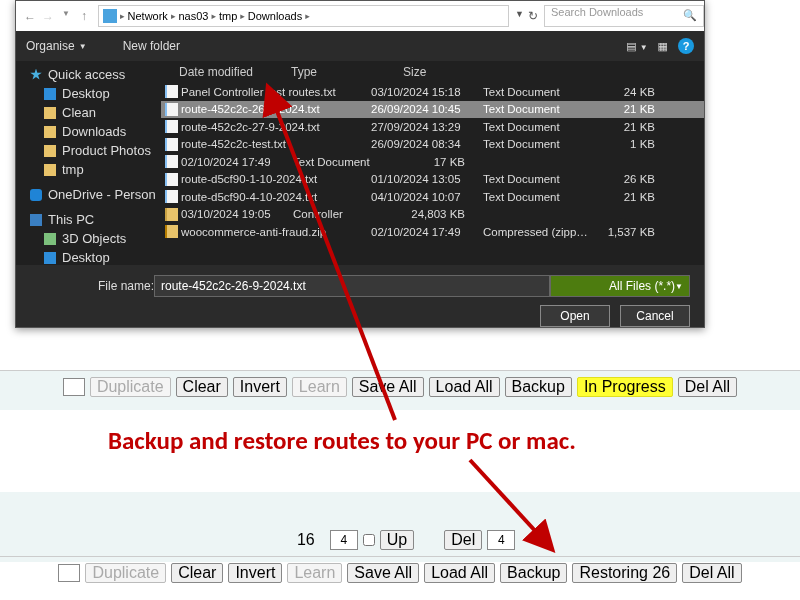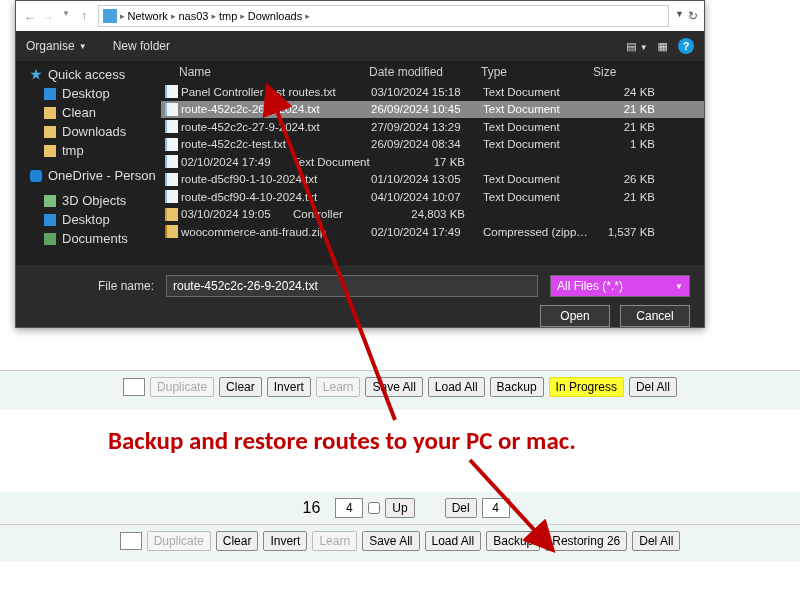--- a/index.html
+++ b/index.html
@@ -15,21 +15,21 @@
   .nav-arrows { display: flex; gap: 2px; padding: 0 6px; color: #888; }
   .nav-arrows span { width: 16px; text-align: center; }
   .breadcrumb { flex: 1; border: 1px solid #ccc; background: #fff; height: 22px; display: flex; align-items: center; padding: 0 4px; font-size: 11px; gap: 3px; }
   .breadcrumb .sep { color: #666; font-size: 9px; }
   .breadcrumb .icon-mini { width: 14px; height: 14px; background: #4aa3df; display: inline-block; }
   .title-icons { display: flex; gap: 4px; padding: 0 6px; color: #555; }
   .search-box { width: 160px; border: 1px solid #ccc; height: 22px; background: #fff; color: #999; font-size: 11px; padding: 0 22px 0 6px; position: relative; }
   .search-box .mag { position: absolute; right: 6px; top: 3px; font-size: 11px; color: #888; }
 
   .toolbar { height: 30px; display: flex; align-items: center; padding: 0 10px; font-size: 12px; gap: 24px; justify-content: space-between; }
-  .toolbar-left { display: flex; gap: 26px; align-items: center; }
+  .toolbar-left { display: flex; gap: 36px; align-items: center; }
   .toolbar-left > span { display: inline-flex; align-items: center; gap: 4px; }
   .chev { font-size: 8px; }
   .toolbar-right { display: flex; gap: 10px; align-items: center; }
   .help-icon { width: 16px; height: 16px; background: #199ae0; border-radius: 50%; color: #fff; font-size: 11px; display: flex; align-items: center; justify-content: center; font-weight: bold; }
 
   .content { display: flex; height: 204px; background: #202020; }
   .sidebar { width: 145px; padding: 4px 0; overflow: hidden; font-size: 13px; }
   .side-group { margin-bottom: 6px; }
   .side-item { display: flex; align-items: center; gap: 6px; padding: 2px 0 2px 14px; white-space: nowrap; }
   .side-item.child { padding-left: 28px; }
@@ -53,44 +53,44 @@
   .file-row.selected { background: #888; color: #fff; }
   .file-icon { width: 13px; height: 13px; margin-right: 3px; background: #f5f5f5; border-left: 2px solid #86bff2; display: inline-block; }
   .file-icon.exe { background: #e8c36a; border-left: 2px solid #c9a243; }
   .file-icon.zip { background: #e8c36a; border-left: 2px solid #b57d00; }
   .fname { width: 190px; white-space: nowrap; overflow: hidden; }
   .fdate { width: 112px; }
   .ftype { width: 112px; }
   .fsize { width: 70px; text-align: right; padding-right: 10px; }
 
   .footer { height: 62px; padding: 10px 14px; display: flex; flex-direction: column; gap: 8px; background: #2b2b2b; }
-  .fn-row { display: flex; align-items: center; gap: 12px; }
+  .fn-row { display: flex; align-items: center; gap: 0; }
   .fn-label { font-size: 12px; text-align: right; width: 124px; }
   .fn-input { flex: 1; background: #383838; border: 1px solid #666; color: #fff; font-size: 12px; height: 22px; padding: 0 6px; }
-  .fn-filter { width: 140px; background: #d946ef; border: 1px solid #666; color: #fff; font-size: 12px; height: 22px; padding: 0 6px; display: flex; align-items: center; justify-content: space-between; }
+  .fn-filter { width: 140px; background: #4d7c0f; border: 1px solid #666; color: #fff; font-size: 12px; height: 22px; padding: 0 6px; display: flex; align-items: center; justify-content: flex-end; }
   .btn-row { display: flex; justify-content: flex-end; gap: 10px; align-items: center; }
   .dlg-btn { width: 70px; height: 22px; background: #383838; border: 1px solid #888; color: #fff; font-size: 12px; }
 
   
   .app-bg { position: absolute; left: 0; width: 800px; background: #edf5f5; }
   .app1 { top: 370px; height: 40px; }
   .app2 { top: 492px; height: 70px; }
   .app-row { display: flex; gap: 5px; align-items: center; justify-content: center; padding: 10px 0; font-size: 12.5px; }
   .app-row.bottom { border-top: 1px solid #ccc; padding-top: 6px; }
   .mini-input { width: 22px; height: 18px; border: 1px solid #888; background: #fff; }
-  .app-btn { height: 20px; padding: 0 6px; font-size: 12px; border: 1px solid #888; background: #efefef; color: #000; border-radius: 2px; cursor: pointer; }
+  .app-btn { height: 20px; padding: 0 6px; font-size: 16px; border: 1px solid #888; background: #efefef; color: #000; border-radius: 2px; cursor: pointer; }
   .app-btn:disabled { color: #aaa; border-color: #bbb; background: #f5f5f5; }
   .hl { background: #ffff33; border: 1px solid #e0e020; }
   .num-box { width: 28px; height: 20px; border: 1px solid #888; background: #fff; text-align: center; font-size: 12px; }
   .chk { width: 12px; height: 12px; }
 
   
   .anno-text { position: absolute; left: 108px; top: 425px; color: #c00000; font-weight: bold; font-size: 25px; white-space: nowrap; font-family: Calibri, Arial, sans-serif; }
   svg.arrows { position: absolute; left: 0; top: 0; width: 800px; height: 600px; pointer-events: none; }
-  .inner-row { display:flex; gap:5px; align-items:center; justify-content:center; padding:6px 0;}
+  .inner-row { display:flex; gap:5px; align-items:center; justify-content:center; padding:6px 0;margin-top:32px;}
 </style>
 </head>
 <body>
 
 <div class="dialog">
   <div class="title-bar">
     <div class="nav-arrows">
       <span>←</span>
       <span style="color:#ccc;">→</span>
       <span style="font-size:8px;">▼</span>
@@ -105,20 +105,24 @@
         <span class="sep">▸</span>
       <span>tmp</span>
         <span class="sep">▸</span>
       <span>Downloads</span>
         <span class="sep">▸</span>
     </div>
     <div class="title-icons">
       <span style="font-size:9px;">▼</span>
       <span>↻</span>
     </div>
+    <div class="search-box">
+      <span>Search Downloads</span>
+      <span class="mag">🔍</span>
+    </div>
   </div>
 
   <div class="toolbar">
     <div class="toolbar-left">
       <span>
           <span>Organise</span> 
           <span class="chev">▼</span>
         </span>
       <span>New folder</span>
     </div>
@@ -143,46 +147,53 @@
         <div class="side-item child">
             <span class="side-icon i-folder"></span>
             <span>Clean</span>
           </div>
         <div class="side-item child">
             <span class="side-icon i-folder"></span>
             <span>Downloads</span>
           </div>
         <div class="side-item child">
             <span class="side-icon i-folder"></span>
+            <span>Product Photos</span>
+          </div>
+        <div class="side-item child">
+            <span class="side-icon i-folder"></span>
             <span>tmp</span>
           </div>
       </div>
       <div class="side-item">
           <span class="side-icon i-cloud"></span>
           <span>OneDrive - Person</span>
         </div>
       <div class="side-group" style="margin-top:6px;">
+        <div class="side-item">
+            <span class="side-icon i-pc"></span>
+            <span>This PC</span>
+          </div>
         <div class="side-item child">
             <span class="side-icon i-obj"></span>
             <span>3D Objects</span>
           </div>
         <div class="side-item child">
             <span class="side-icon i-desk"></span>
             <span>Desktop</span>
           </div>
         <div class="side-item child">
             <span class="side-icon i-doc"></span>
             <span>Documents</span>
           </div>
       </div>
     </div>
 
     <div class="file-area">
       <div class="col-headers">
-        <div class="col-name">Name</div>
         <div class="col-date">Date modified</div>
         <div class="col-type">Type</div>
         <div class="col-size">Size</div>
       </div>
       <div class="file-list" id="file-list">
           <div class="file-row">
             <span class="file-icon txt"></span>
             <span class="fname">Panel Controller test routes.txt</span>
             <span class="fdate">03/10/2024 15:18</span>
             <span class="ftype">Text Document</span>

